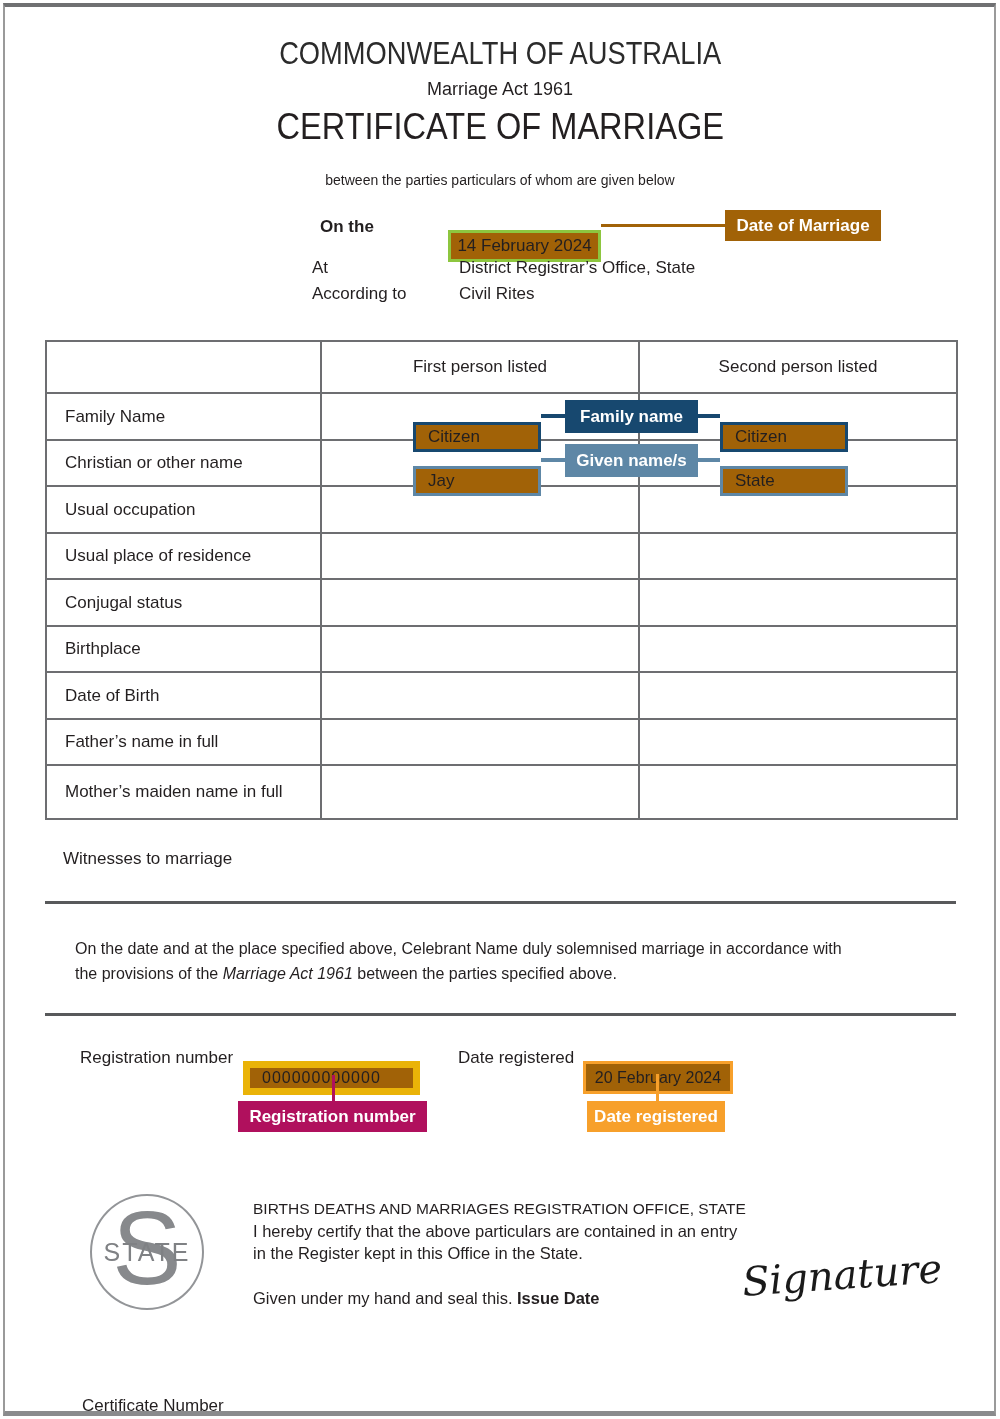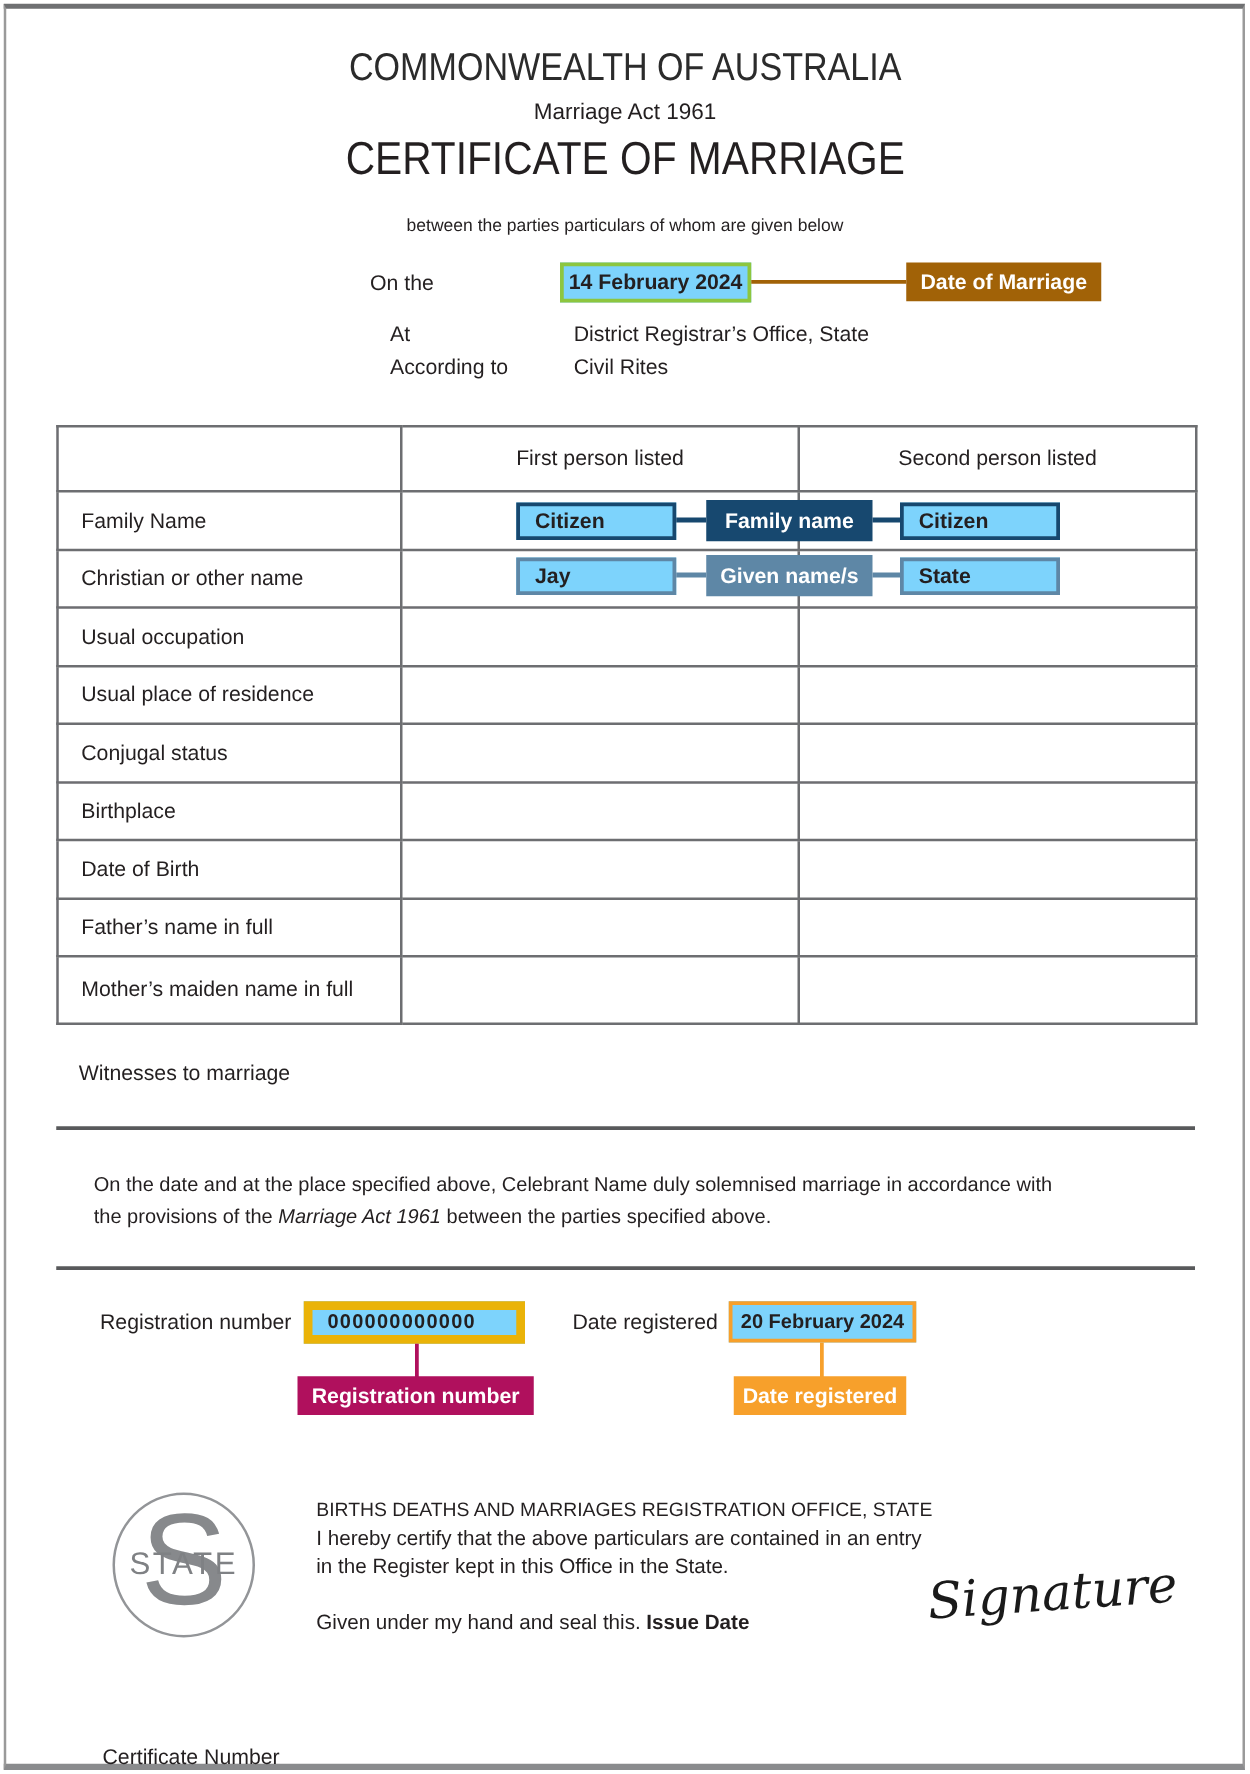--- a/index.html
+++ b/index.html
@@ -26,22 +26,22 @@
   .h-title   { top:106px; font-size:37px; }
   .h-sub1    { top:149px; font-size:18px; }
   .h-sub2    { top:172px; font-size:14px; }
 
   .lbl { font-size:17px; }
   .val { font-size:17px; }
   .bold { font-weight:bold; }
 
   
   .valbox {
-    position:absolute; background:#7dd3fc; display:flex; align-items:center;
-    font-weight:bold; font-size:17px; color:#231f20;
+    position:absolute; background:#a16207; display:flex; align-items:center;
+    font-weight:normal; font-size:17px; color:#231f20;margin-top:20px;
   }
   .tag {
     position:absolute; display:flex; align-items:center; justify-content:center;
     color:#fff; font-weight:bold; font-size:17px; white-space:nowrap;
   }
   .conn { position:absolute; }
 
   .green  { border:3px solid #8dc63f; }
   .bg-green { background:#a16207; }
   .navy   { border:3px solid #17486f; }
@@ -92,21 +92,21 @@
 <body>
 
 <div class="page">
   <div class="frame"></div>
 
   <div class="abs center h-country"><span class="condensed" style="display:inline-block">COMMONWEALTH OF AUSTRALIA</span></div>
   <div class="abs center h-act">Marriage Act 1961</div>
   <div class="abs center h-title"><span class="condensed" style="display:inline-block">CERTIFICATE OF MARRIAGE</span></div>
   <div class="abs center h-sub2">between the parties particulars of whom are given below</div>
 
-  <div class="abs lbl" style="left:296px; top:217px;">On the</div>
+  <div class="abs lbl" style="left:320px; top:217px;font-weight:bold;">On the</div>
   <div class="valbox green" style="left:448px; top:210px; width:153px; height:32px; justify-content:center;">14 February 2024</div>
   <div class="conn bg-green" style="left:601px; top:224px; width:124px; height:3px;"></div>
   <div class="tag bg-green" style="left:725px; top:210px; width:156px; height:31px;">Date of Marriage</div>
 
   <div class="abs lbl" style="left:312px; top:258px;">At</div>
   <div class="abs val" style="left:459px; top:258px;">District Registrar’s Office, State</div>
   <div class="abs lbl" style="left:312px; top:284px;">According to</div>
   <div class="abs val" style="left:459px; top:284px;">Civil Rites</div>
 
   <table class="particulars">

